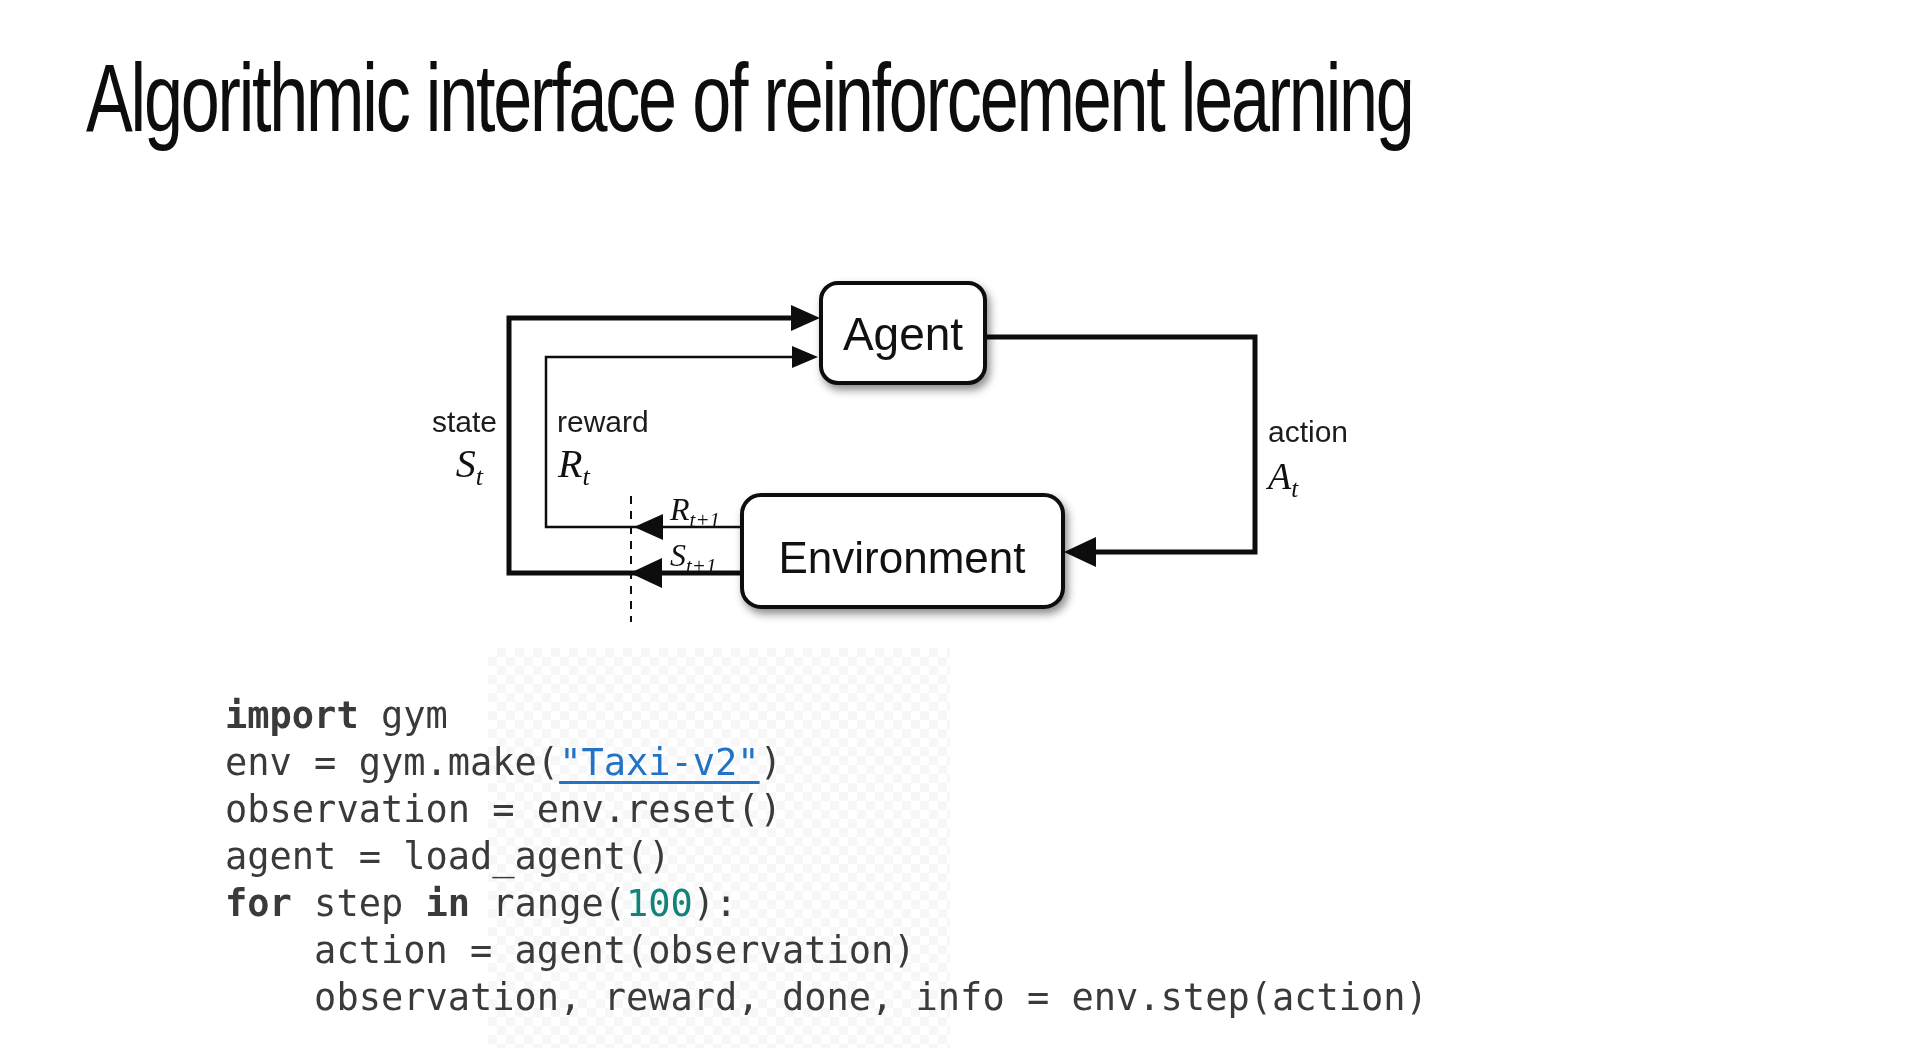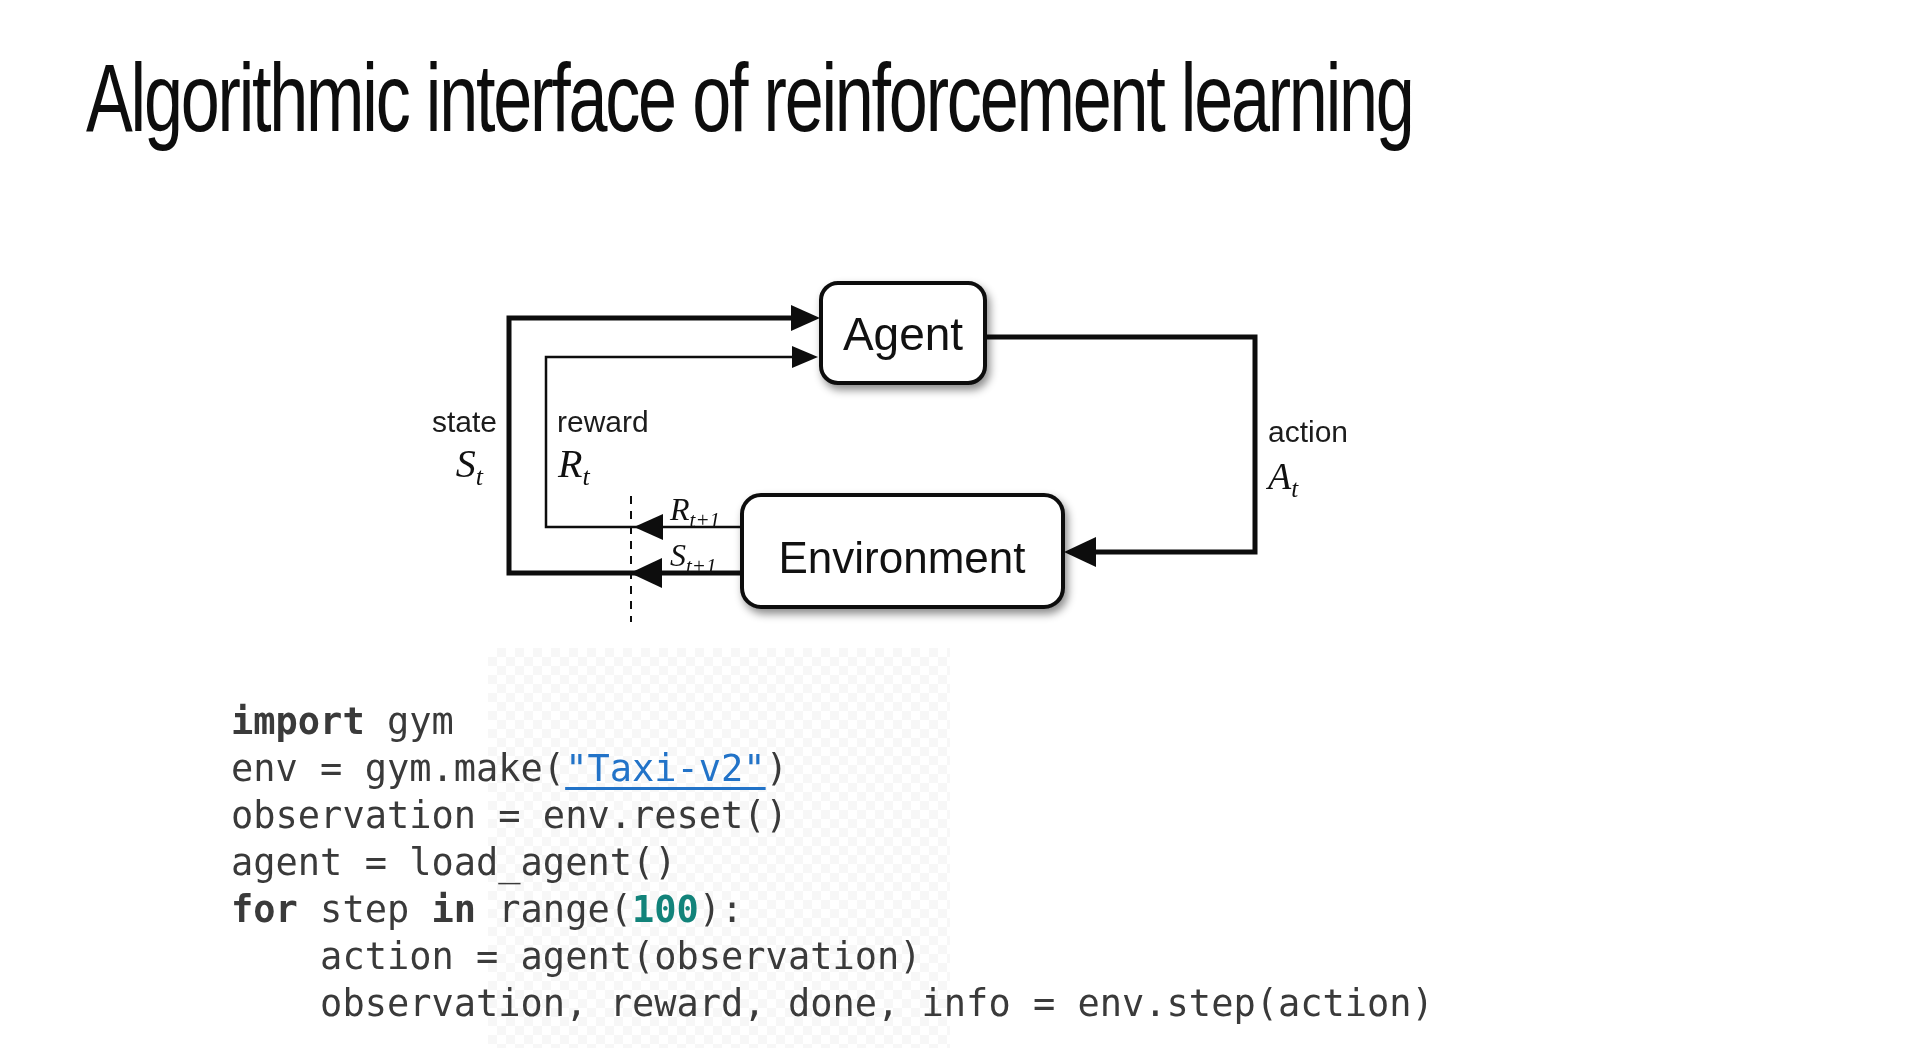--- a/index.html
+++ b/index.html
@@ -26,34 +26,34 @@
   .box{fill:#ffffff;stroke:var(--diagram-line,#0d0d0d);stroke-width:4;}
   .wire{fill:none;stroke:var(--diagram-line,#0d0d0d);}
   .wire.thick{stroke-width:5;}
   .wire.thin{stroke-width:2.5;}
   .ah{fill:var(--diagram-line,#0d0d0d);stroke:none;}
   text.boxlabel{font-family:"Liberation Sans",sans-serif;fill:#111;}
   text.wordlabel{font-family:"Liberation Sans",sans-serif;font-size:30px;fill:#1c1c1c;}
   text.mathlabel{font-family:"Liberation Serif",serif;font-style:italic;fill:#111;}
   
   pre.code{
-    position:absolute;left:213px;top:680px;margin:18px;
+    position:absolute;left:213px;top:680px;margin:12px;
     font-family:"DejaVu Sans Mono","Liberation Mono",monospace;
     font-size:37px;line-height:47px;color:var(--code-text,#3a3a3a);
   }
   .code-line{white-space:pre;}
   .tok-kw{font-weight:bold;}
   .tok-link{
     color:var(--link-blue,#2273c8);
     text-decoration:underline;
     text-decoration-thickness:2.5px;
     text-underline-offset:6px;
     cursor:pointer;
   }
-  .tok-num{color:var(--number-teal,#12837a);font-weight:bold;}
+  .tok-num{color:var(--number-teal,#12837a);}
 </style>
 </head>
 <body style="--title-text: #0d0d0d; --diagram-line: #0d0d0d; --code-text: #3a3a3a; --link-blue: #2273c8; --number-teal: #12837a;">
 
 <div class="slide-title">Algorithmic interface of reinforcement learning</div>
 
 <div class="checker"></div>
 
 <svg class="diagram" width="1920" height="1048" viewBox="0 0 1920 1048">
   <defs>

